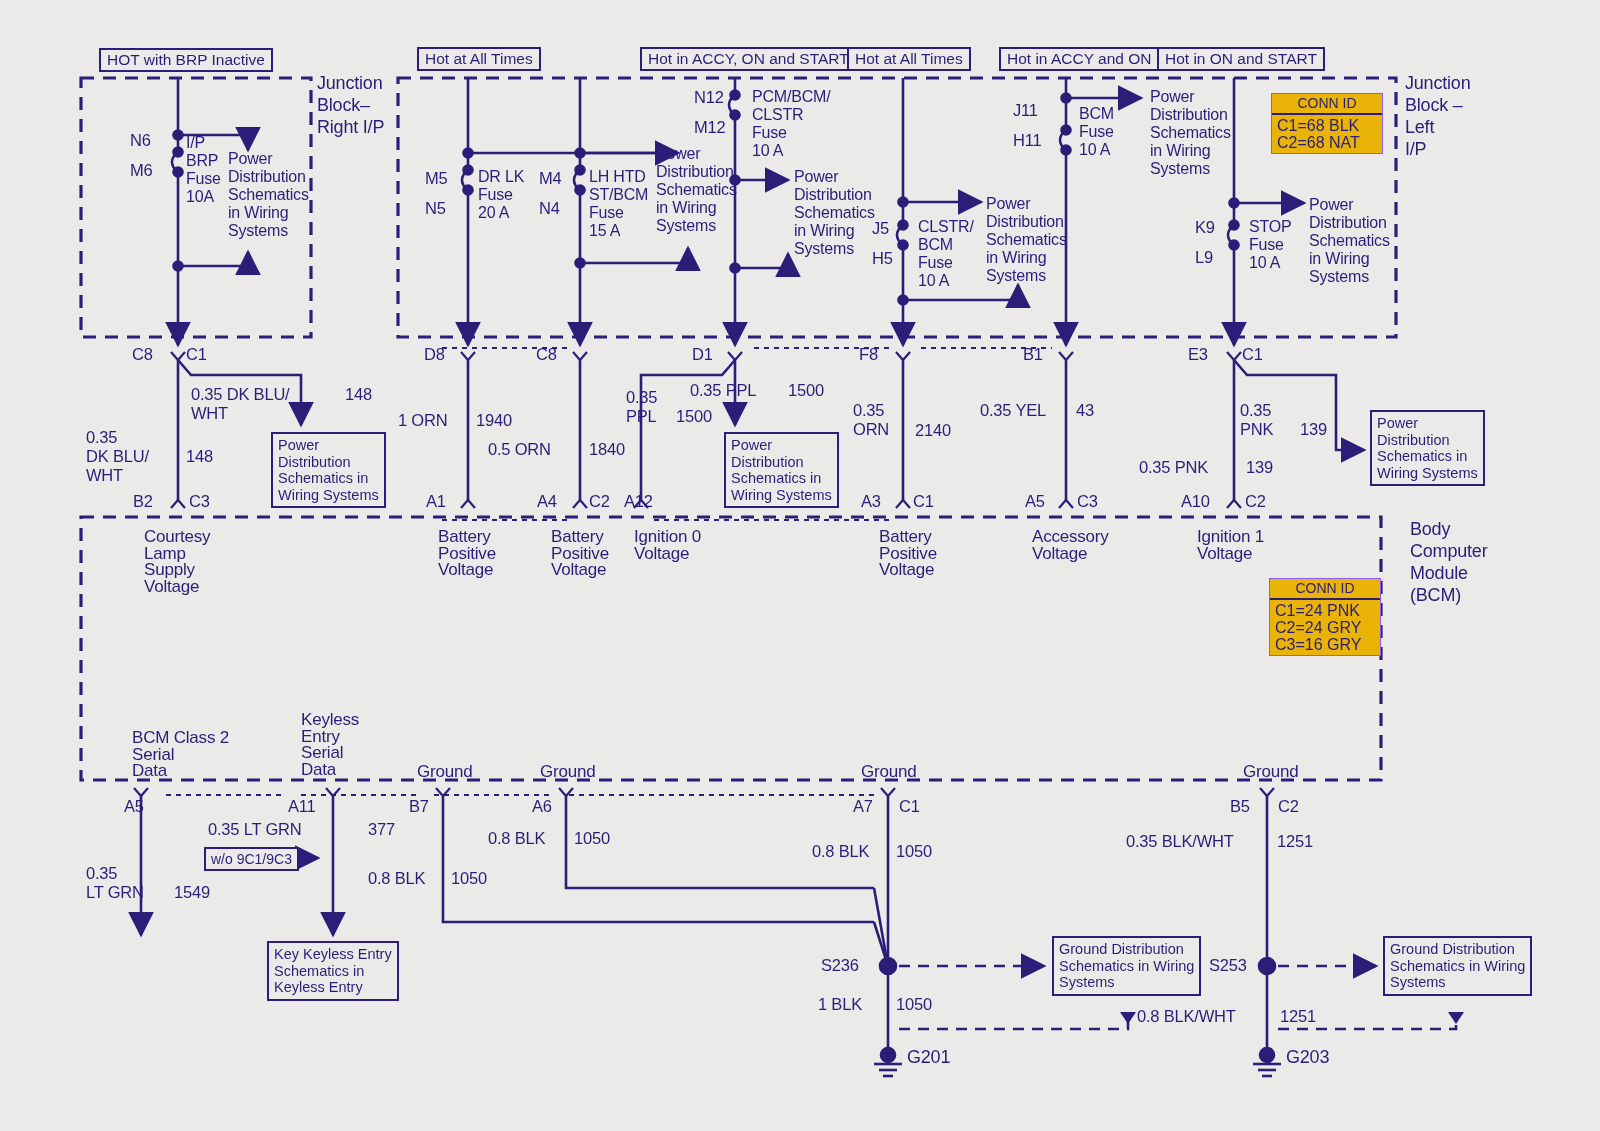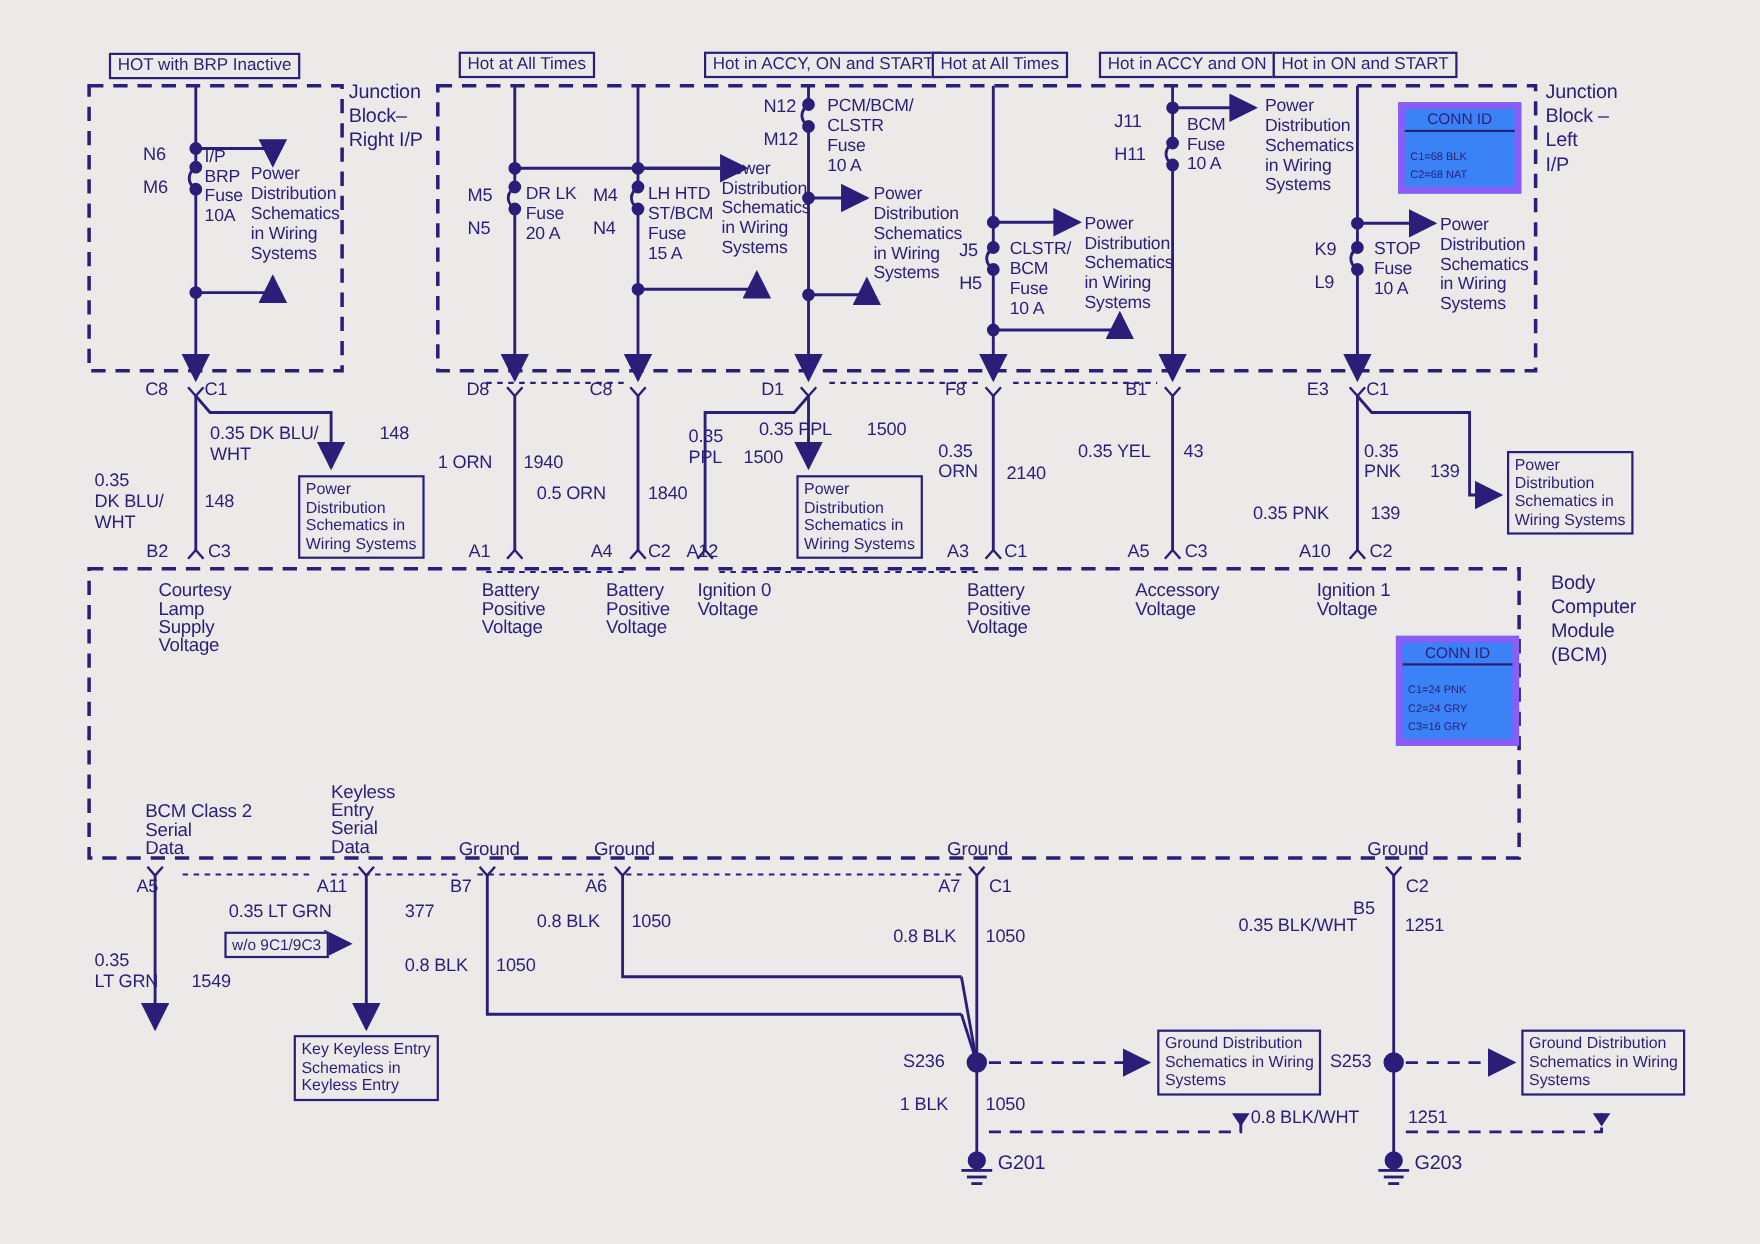--- a/index.html
+++ b/index.html
@@ -29,23 +29,23 @@
     color:#2A1E78;
     font-size:15px;
     line-height:17px;
     padding:1px 5px;
     white-space:pre;
     box-sizing:border-box;
   }
   .hdrbox { font-size:15.5px; line-height:18px; padding:1px 6px; }
   .refbox { font-size:14.5px; line-height:16.5px; padding:3px 5px; }
   .bigtxt { font-size:18px; line-height:22px; }
-  .connid { position:absolute; border:6px solid #8b5cf6; background:#3b82f6; box-sizing:border-box; }
+  .connid { position:absolute; border:1px solid #8b5cf6; background:#eab308; box-sizing:border-box; }
   .connid .hd { text-align:center; font-size:14px; line-height:17px; border-bottom:2px solid #2A1E78; padding:1px 6px; }
-  .connid .bd { font-size:10px; line-height:17px; padding:14px 5px 2px 5px; white-space:pre; }
+  .connid .bd { font-size:16px; line-height:17px; padding:2px 5px 2px 5px; white-space:pre; }
   .wlbl { font-size:16.5px; line-height:19px; }
   .pinlbl { font-size:16.5px; }
   .descr { font-size:17px; line-height:16.5px; }
   .smallbox { font-size:14px; line-height:16px; padding:2px 5px; }
 </style>
 </head>
 <body>
 
 <div id="stage">
 
@@ -429,21 +429,21 @@
   <div class="lbl descr" style="left:534px; top:764px;">Ground</div>
   <div class="lbl descr" style="left:855px; top:764px;">Ground</div>
   <div class="lbl descr" style="left:1237px; top:764px;">Ground</div>
 
   <div class="lbl pinlbl" style="left:118px; top:797px;">A5</div>
   <div class="lbl pinlbl" style="left:282px; top:797px;">A11</div>
   <div class="lbl pinlbl" style="left:403px; top:797px;">B7</div>
   <div class="lbl pinlbl" style="left:526px; top:797px;">A6</div>
   <div class="lbl pinlbl" style="left:847px; top:797px;">A7</div>
   <div class="lbl pinlbl" style="left:893px; top:797px;">C1</div>
-  <div class="lbl pinlbl" style="left:1224px; top:797px;margin-top:20px;">B5</div>
+  <div class="lbl pinlbl" style="left:1224px; top:797px;">B5</div>
   <div class="lbl pinlbl" style="left:1272px; top:797px;">C2</div>
 
   <div class="lbl wlbl" style="left:80px; top:864px;">0.35
 LT GRN</div>
   <div class="lbl wlbl" style="left:168px; top:883px;">1549</div>
 
   <div class="lbl wlbl" style="left:202px; top:820px;">0.35 LT GRN</div>
   <div class="lbl wlbl" style="left:343px; top:820px;margin-left:19px;">377</div>
   <div class="boxed smallbox" style="left:198px; top:847px;text-align:right;">w/o 9C1/9C3</div>
 

